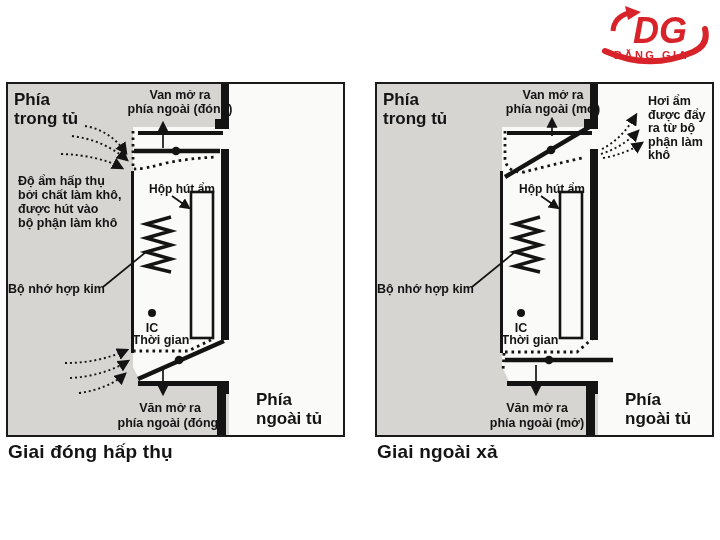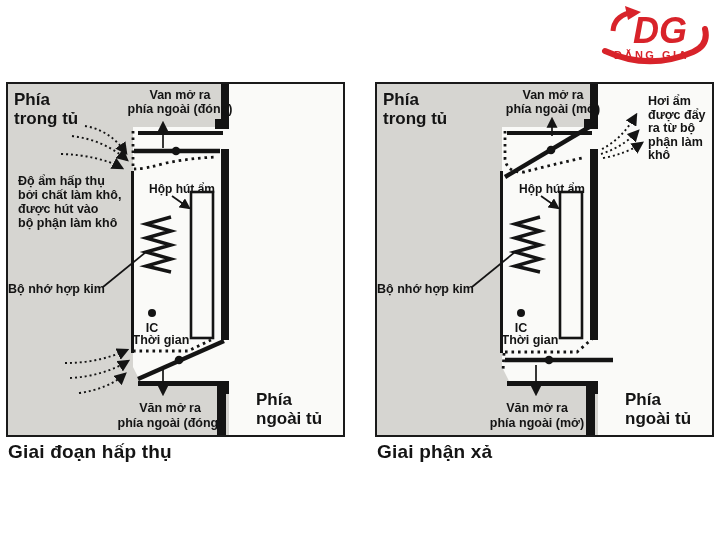--- a/index.html
+++ b/index.html
@@ -180,14 +180,14 @@
   <text class="t12 mid" x="146" y="250">IC</text>
   <text class="t12 mid" x="155" y="262">Thời gian</text>
   <text class="t12 mid" x="162" y="330">Văn mở ra</text>
   <text class="t12 mid" x="162" y="345">phía ngoài (mở)</text>
   <text class="t17" x="250" y="323">Phía</text>
   <text class="t17" x="250" y="342">ngoài tủ</text>
 
   <rect class="border" x="1" y="1" width="337" height="353"></rect>
 </svg>
 
-<div id="cap0" class="caption">Giai đoạn hấp thụ</div>
-<div id="cap1" class="caption">Giai phận xả</div>
+<div id="cap0" class="caption">Giai đóng hấp thụ</div>
+<div id="cap1" class="caption">Giai ngoài xả</div>
 
 </body></html>

